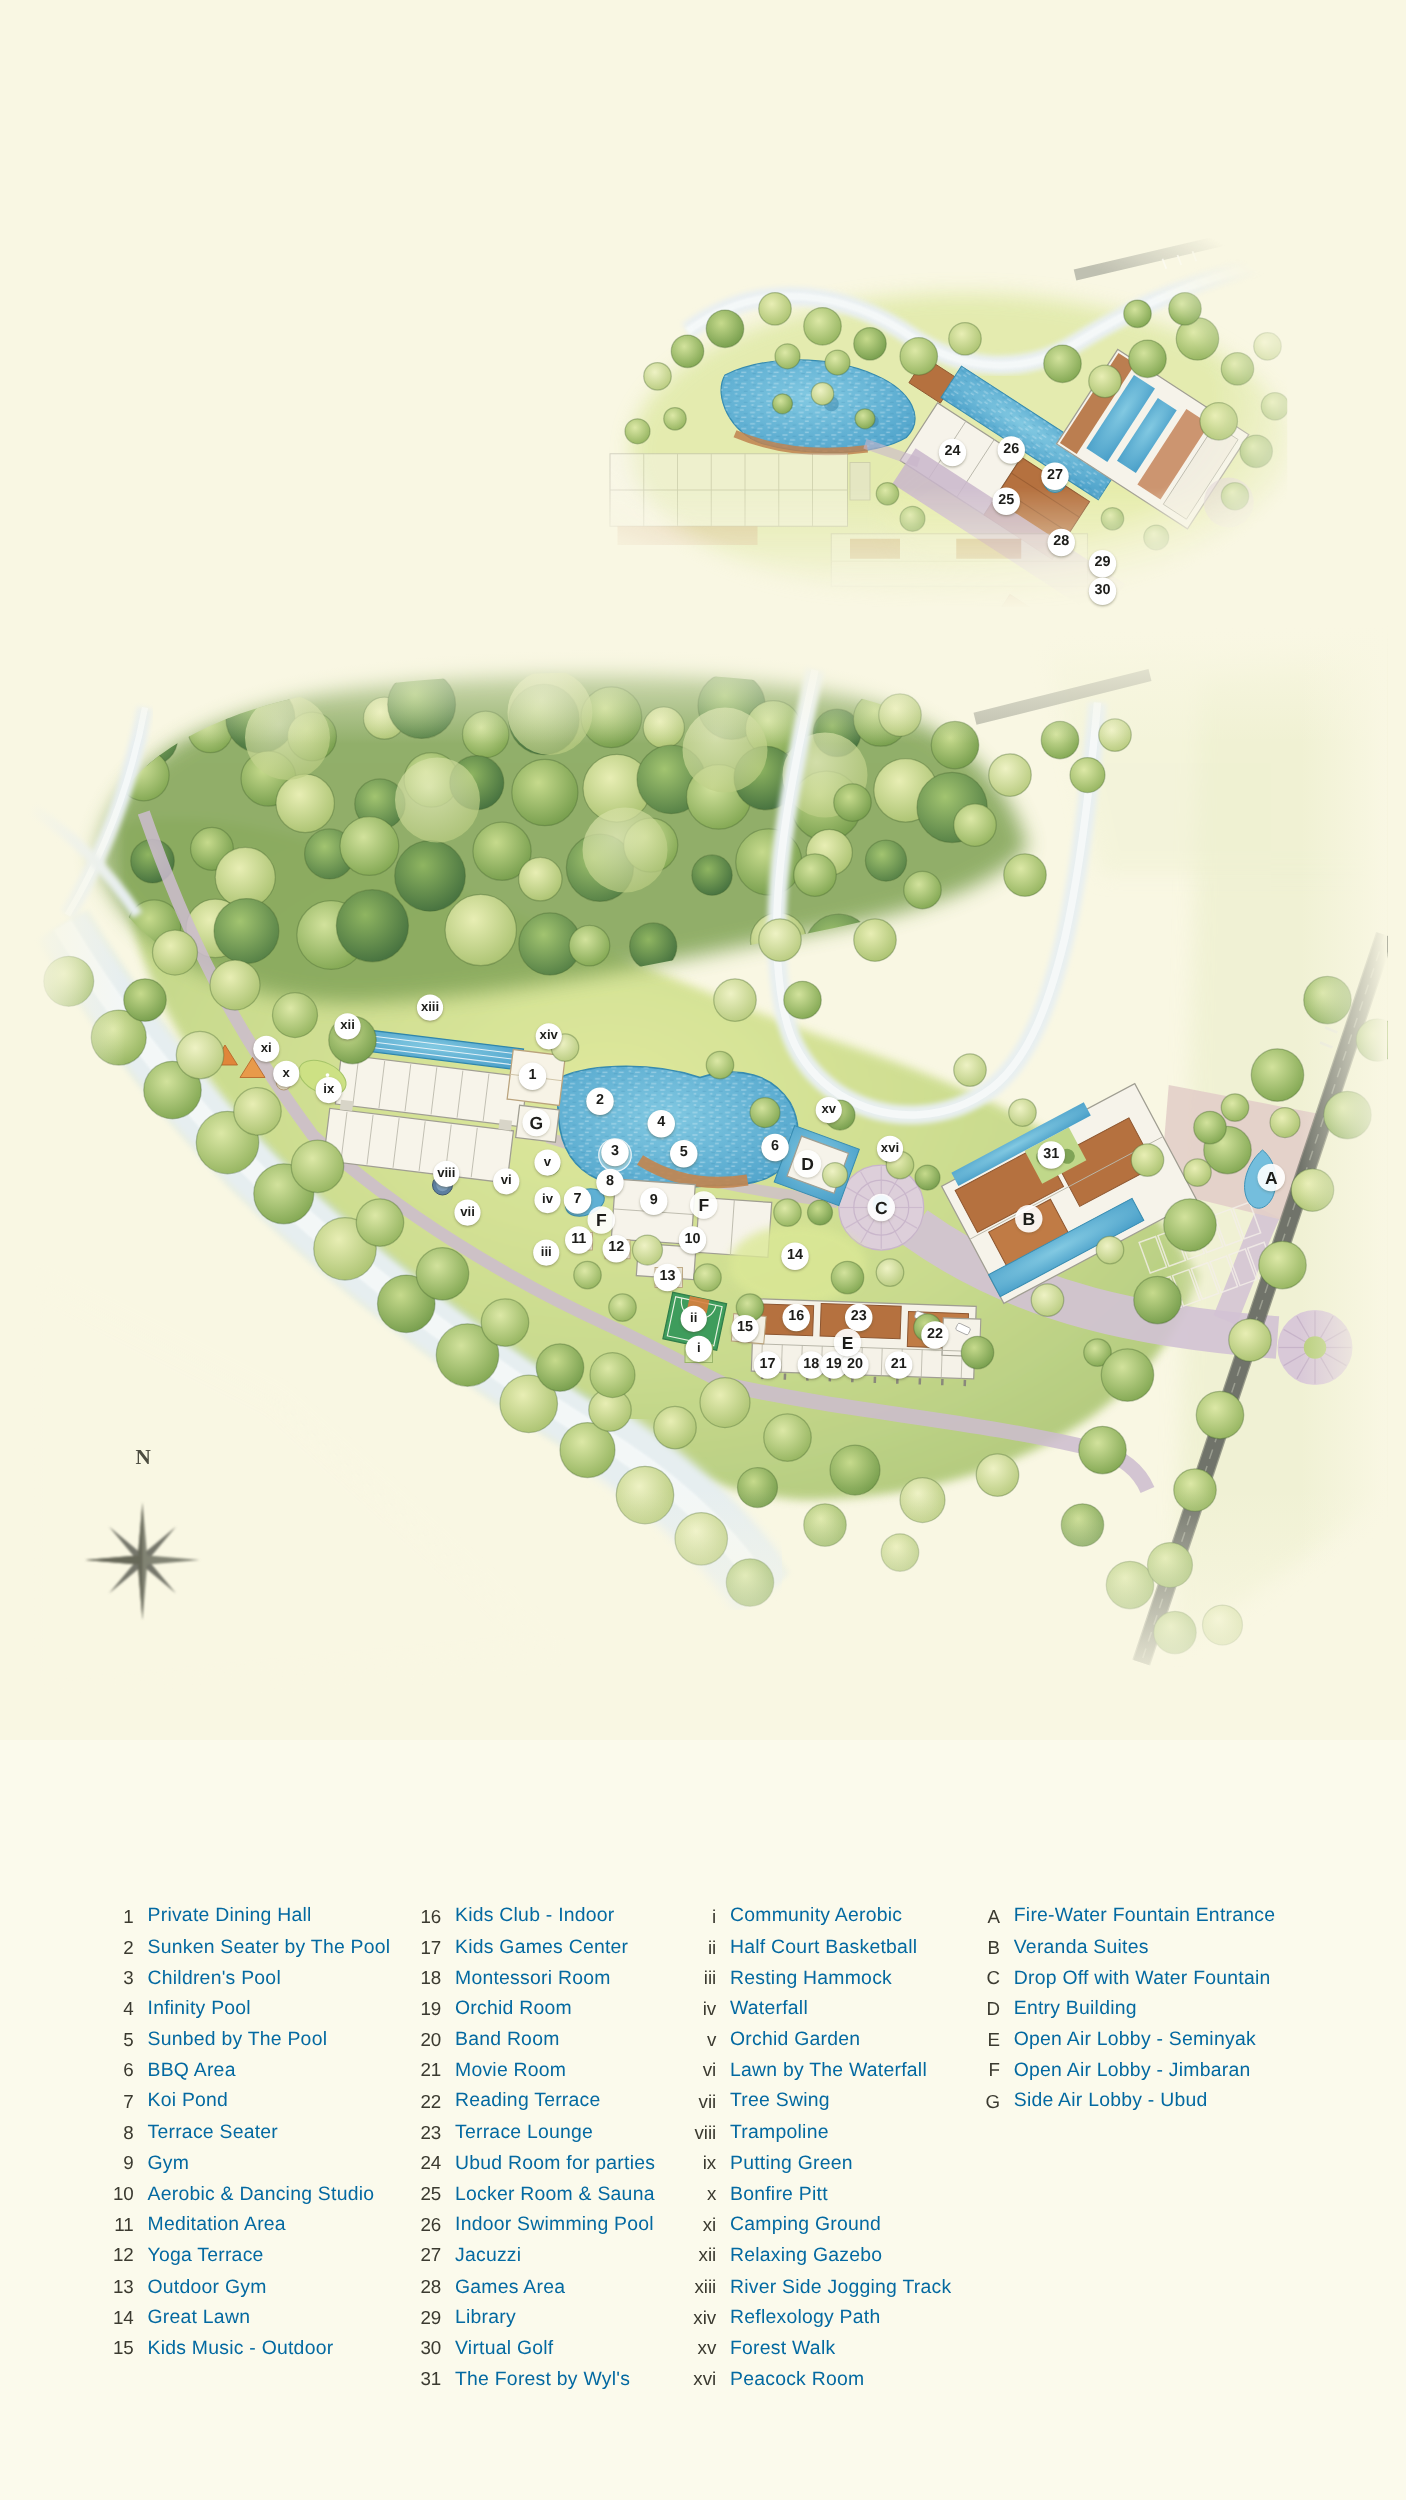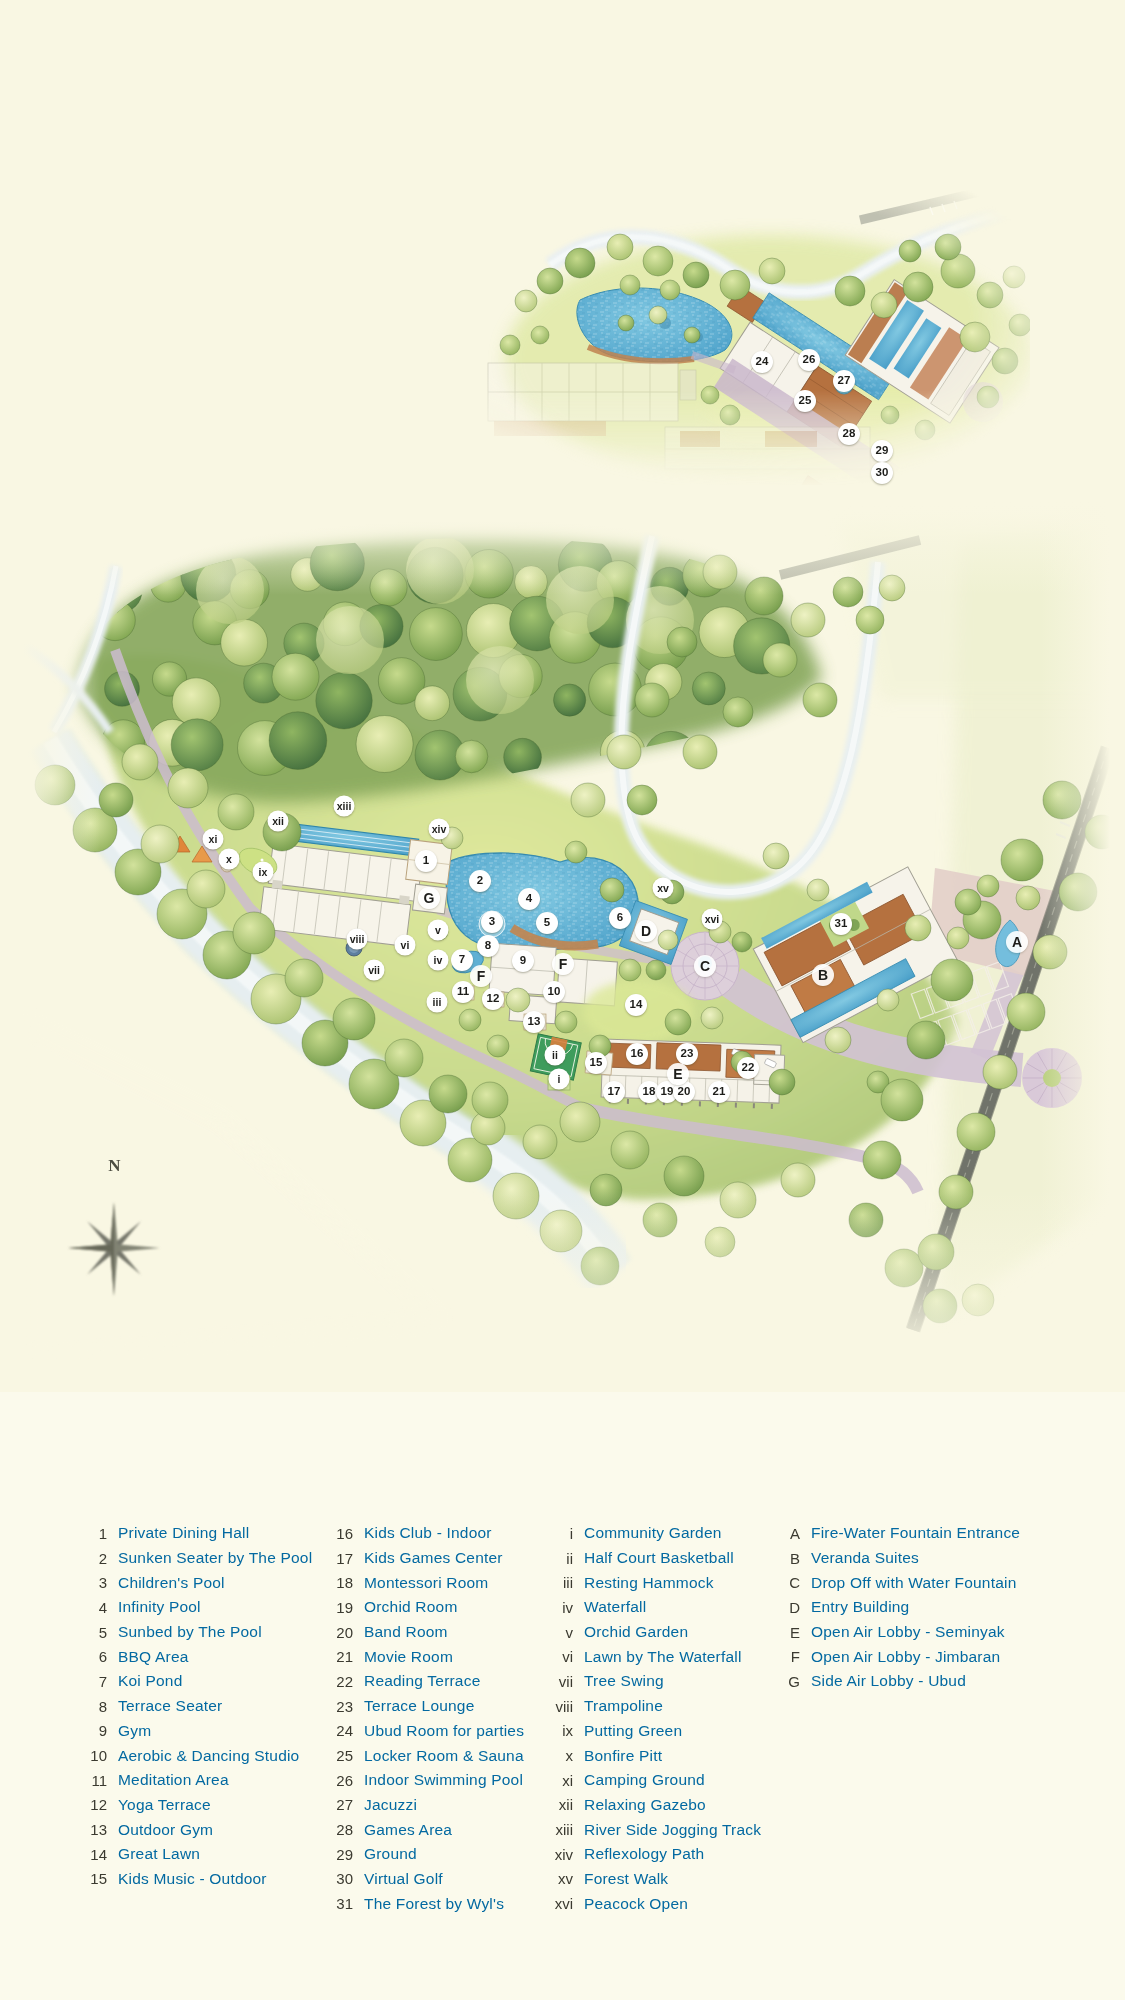--- a/index.html
+++ b/index.html
@@ -919,35 +919,35 @@
         <div class="legend-row">
           <span class="legend-num">27</span>
           <span class="legend-label">Jacuzzi</span>
         </div>
         <div class="legend-row">
           <span class="legend-num">28</span>
           <span class="legend-label">Games Area</span>
         </div>
         <div class="legend-row">
           <span class="legend-num">29</span>
-          <span class="legend-label">Ground</span>
+          <span class="legend-label">Library</span>
         </div>
         <div class="legend-row">
           <span class="legend-num">30</span>
           <span class="legend-label">Virtual Golf</span>
         </div>
         <div class="legend-row">
           <span class="legend-num">31</span>
           <span class="legend-label">The Forest by Wyl's</span>
         </div>
     </div>
     <div class="legend-col" id="lc3">
       <div class="legend-row">
           <span class="legend-num">i</span>
-          <span class="legend-label">Community Garden</span>
+          <span class="legend-label">Community Aerobic</span>
         </div>
         <div class="legend-row">
           <span class="legend-num">ii</span>
           <span class="legend-label">Half Court Basketball</span>
         </div>
         <div class="legend-row">
           <span class="legend-num">iii</span>
           <span class="legend-label">Resting Hammock</span>
         </div>
         <div class="legend-row">
@@ -993,21 +993,21 @@
         <div class="legend-row">
           <span class="legend-num">xiv</span>
           <span class="legend-label">Reflexology Path</span>
         </div>
         <div class="legend-row">
           <span class="legend-num">xv</span>
           <span class="legend-label">Forest Walk</span>
         </div>
         <div class="legend-row">
           <span class="legend-num">xvi</span>
-          <span class="legend-label">Peacock Open</span>
+          <span class="legend-label">Peacock Room</span>
         </div>
     </div>
     <div class="legend-col" id="lc4">
       <div class="legend-row">
           <span class="legend-num">A</span>
           <span class="legend-label">Fire-Water Fountain Entrance</span>
         </div>
         <div class="legend-row">
           <span class="legend-num">B</span>
           <span class="legend-label">Veranda Suites</span>

